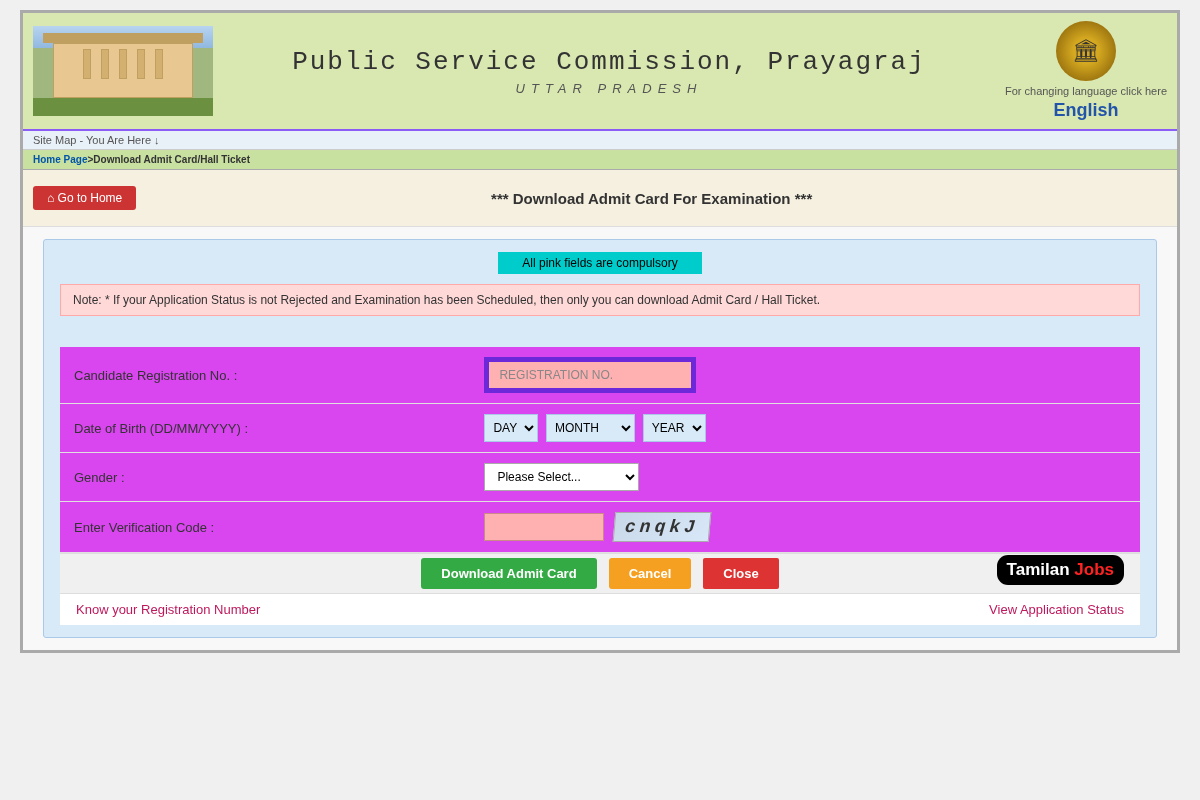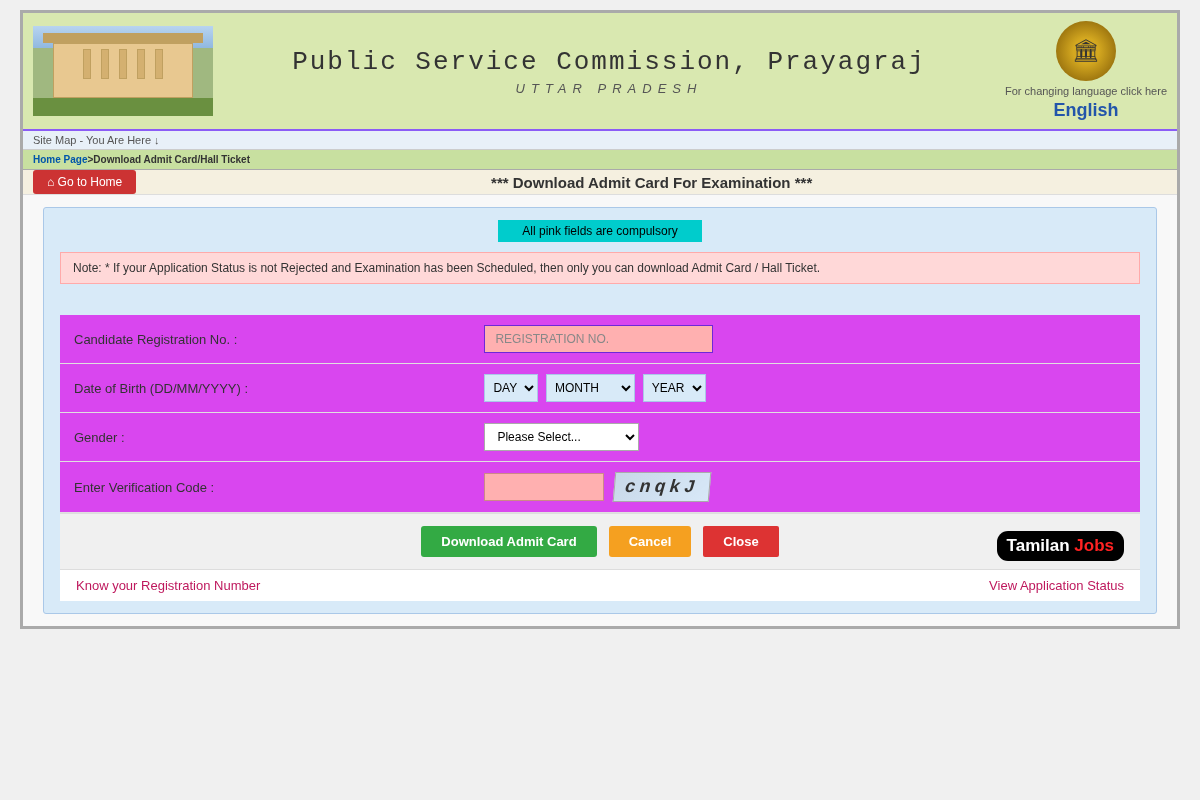--- a/index.html
+++ b/index.html
@@ -83,21 +83,21 @@
       padding: 4px 10px;
       font-size: 10px;
       font-weight: bold;
       color: #333;
       border-bottom: 1px solid #aaa;
     }
 
     
     .action-bar {
       background: #f5f0e0;
-      padding: 0 10px;
+      padding: 16px 10px;
       border-bottom: 1px solid #ddd;
       display: flex;
       align-items: center;
     }
     .btn-go-home {
       background: #cc3333;
       color: #fff;
       border: none;
       padding: 5px 14px;
       font-size: 12px;
@@ -156,24 +156,24 @@
       color: #333;
       font-size: 13px;
     }
     .form-table .input-cell {
       width: 62%;
     }
 
     
     .reg-input {
       background: #ffb0b0;
-      border: 1px solid #6d28d9;
+      border: 5px solid #6d28d9;
       padding: 6px 10px;
       font-size: 12px;
-      width: 229px;
+      width: 212px;
       color: #555;
     }
     .reg-input::placeholder {
       color: #888;
       text-transform: uppercase;
     }
 
     select.dob-select {
       background: #d8eaf8;
       border: 1px solid #aac8e8;
@@ -215,21 +215,21 @@
       letter-spacing: 4px;
       font-style: italic;
       transform: skewX(-5deg);
       display: inline-block;
     }
 
     
     .buttons-row {
       background: #f0f0f0;
       border-top: 1px solid #ddd;
-      padding: 12px;
+      padding: 4px;
       text-align: center;
       display: flex;
       justify-content: center;
       gap: 12px;
     }
     .btn-download {
       background: #33aa44;
       color: #fff;
       border: none;
       padding: 8px 20px;

